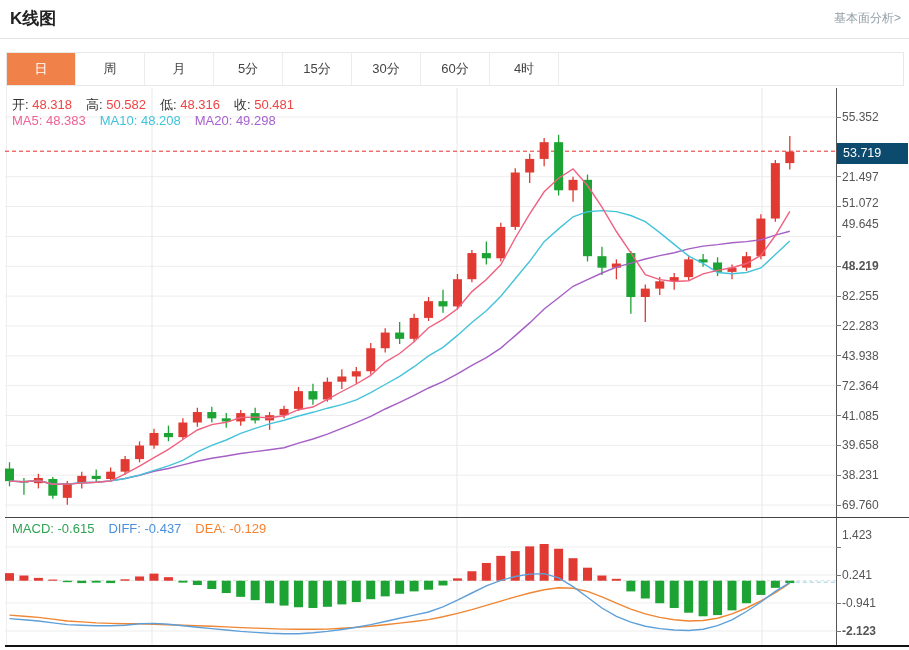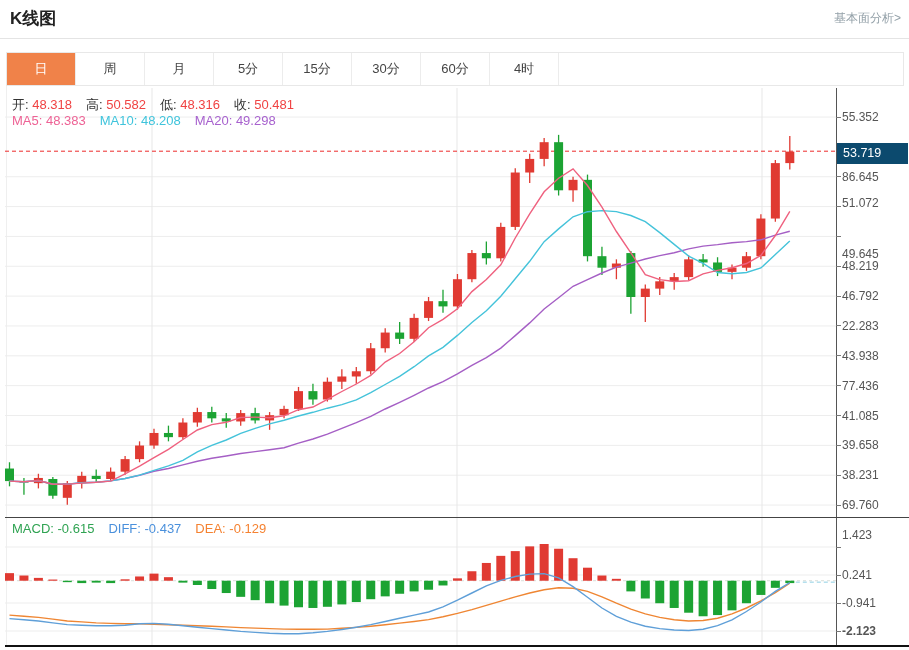--- a/index.html
+++ b/index.html
@@ -256,35 +256,35 @@
     </svg>
 
   <div class="axis-line"></div>
   <div class="panel-divider"></div>
   <div class="bottom-border"></div>
 
   <div id="main-axis-labels">
       <div class="ytick" style="top: 116.537px;"></div>
       <div class="ylab" style="top: 110.037px;">55.352</div>
       <div class="ytick" style="top: 176.222px;"></div>
-      <div class="ylab" style="top: 169.722px;">86.645</div>
+      <div class="ylab" style="top: 169.722px;">21.497</div>
       <div class="ytick" style="top: 206.075px;"></div>
       <div class="ylab" style="top: 196px;">51.072</div>
       <div class="ytick" style="top: 235.927px;"></div>
-      <div class="ylab" style="top: 247px;">49.645</div>
+      <div class="ylab" style="top: 217px;">49.645</div>
       <div class="ytick" style="top: 265.759px;"></div>
-      <div class="ylab" style="top: 259.259px;">48.219</div>
+      <div class="ylab" style="top: 259.259px; font-weight: bold;">48.219</div>
       <div class="ytick" style="top: 295.612px;"></div>
-      <div class="ylab" style="top: 289.112px;">46.792</div>
+      <div class="ylab" style="top: 289.112px;">82.255</div>
       <div class="ytick" style="top: 325.465px;"></div>
       <div class="ylab" style="top: 318.965px;">22.283</div>
       <div class="ytick" style="top: 355.318px;"></div>
       <div class="ylab" style="top: 348.818px;">43.938</div>
       <div class="ytick" style="top: 385.15px;"></div>
-      <div class="ylab" style="top: 378.65px;">77.436</div>
+      <div class="ylab" style="top: 378.65px;">72.364</div>
       <div class="ytick" style="top: 415.003px;"></div>
       <div class="ylab" style="top: 408.503px;">41.085</div>
       <div class="ytick" style="top: 444.855px;"></div>
       <div class="ylab" style="top: 438.355px;">39.658</div>
       <div class="ytick" style="top: 474.708px;"></div>
       <div class="ylab" style="top: 468.208px;">38.231</div>
       <div class="ytick" style="top: 504.561px;"></div>
       <div class="ylab" style="top: 498.061px;">69.760</div>
     </div>
   <div id="macd-axis-labels">

